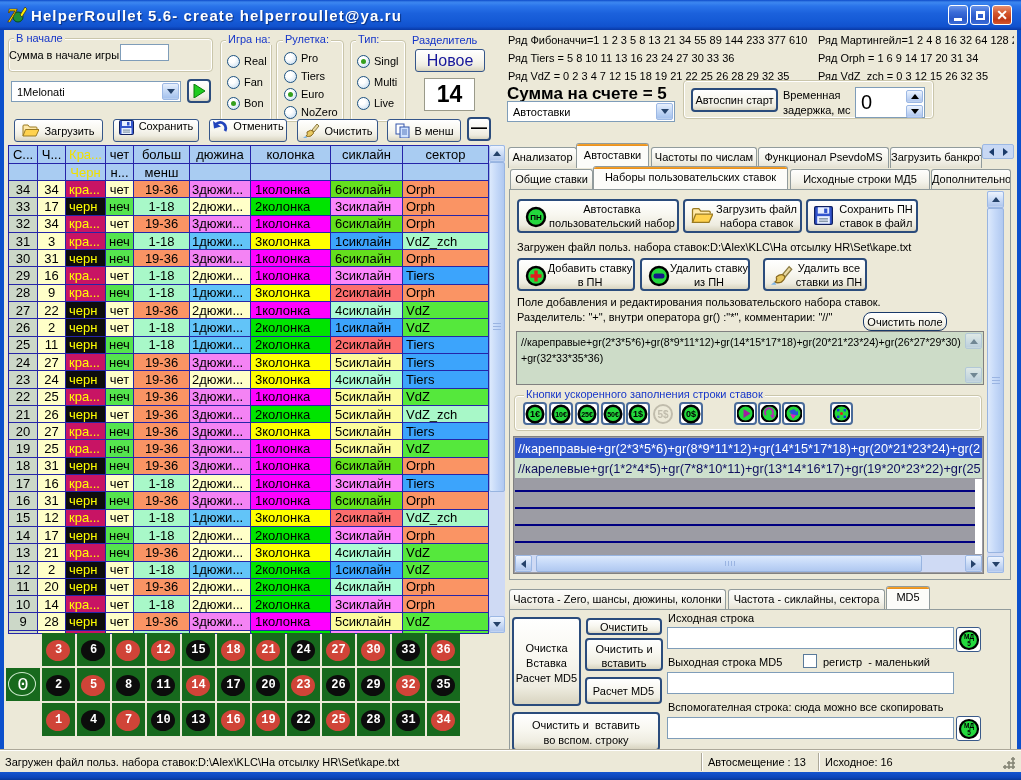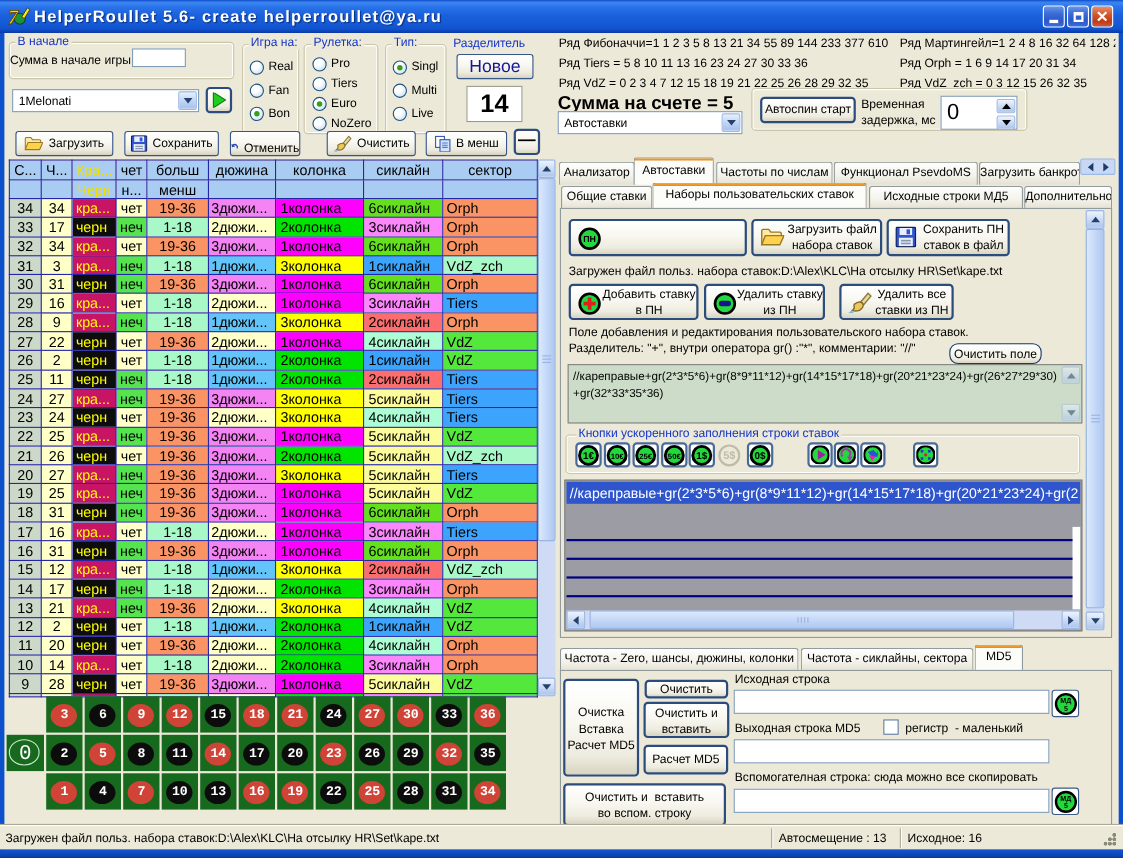--- a/index.html
+++ b/index.html
@@ -121,32 +121,32 @@
 <div class="abs xpbtn ctr" style="left:415px;top:49px;width:70px;height:23px;font-size:16px;color:#16169a">Новое</div>
 <div class="abs edit ctr" style="left:424px;top:78px;width:51px;height:33px;font-size:23px;font-weight:bold;border-color:#9a9a8a">14</div>
 
 <div class="abs xpbtn" style="left:14px;top:119px;width:89px;height:23px;display:flex;align-items:center;justify-content:center;gap:5px;white-space:nowrap">
     <svg width="17" height="15" viewBox="0 0 17 15">
       <path d="M1 13 L1 3 Q1 2 2 2 L6 2 L7.5 4 L14 4 Q15 4 15 5 L15 6" fill="#ffe9a8" stroke="#9a7a20"></path>
       <path d="M1 13 L3.5 6.5 L17 6.5 L14 13 Z" fill="#ffd24e" stroke="#9a7a20"></path>
     </svg>
     <span>Загрузить</span>
   </div>
-<div class="abs xpbtn" style="left:113px;top:119px;width:86px;height:23px;display:flex;align-items:center;justify-content:center;gap:5px;white-space:nowrap">
+<div class="abs xpbtn" style="left:113px;top:119px;width:86px;height:23px;display:flex;align-items:flex-start;justify-content:center;gap:5px;white-space:nowrap">
     <svg width="15" height="15" viewBox="0 0 15 15">
       <rect x="0.5" y="0.5" width="14" height="14" rx="1" fill="#3355cc" stroke="#102060"></rect>
       <rect x="3" y="1" width="9" height="5" fill="#e8f0ff"></rect>
       <rect x="8" y="2" width="2.5" height="3.5" fill="#3355cc"></rect>
       <rect x="2.5" y="8" width="10" height="6" fill="#e8f0ff"></rect>
       <rect x="4" y="9.5" width="7" height="1.2" fill="#8899aa"></rect>
       <rect x="4" y="11.5" width="7" height="1.2" fill="#8899aa"></rect>
     </svg>
     <span>Сохранить</span>
   </div>
-<div class="abs xpbtn" style="left:209px;top:119px;width:64px;height:23px;display:flex;align-items:flex-end;justify-content:center;gap:5px;white-space:nowrap">
+<div class="abs xpbtn" style="left:209px;top:119px;width:78px;height:23px;display:flex;align-items:flex-start;justify-content:center;gap:5px;white-space:nowrap">
     <svg width="16" height="15" viewBox="0 0 16 15">
       <path d="M3.5 4.5 Q8 0.5 12 4 Q15 7 13 11" fill="none" stroke="#2244bb" stroke-width="2.8"></path>
       <path d="M1 1 L2 8.5 L9 6.5 Z" fill="#2244bb"></path>
     </svg>
     <span>Отменить</span>
   </div>
 <div class="abs xpbtn" style="left:297px;top:119px;width:81px;height:23px;display:flex;align-items:center;justify-content:center;gap:5px;white-space:nowrap">
     <svg width="17" height="15" viewBox="0 0 17 15">
       <path d="M9 7 L14 1 L16 3 L11 9 Z" fill="#e8d8a0" stroke="#8a7a40"></path>
       <path d="M4 9 Q8 6 10 8 Q12 10 8 13 Q5 14 3 13 Q5 12 4 9" fill="#e8c860" stroke="#8a6a20"></path>
@@ -700,20 +700,21 @@
 <div class="abs tab nw" style="left:510px;top:169px;width:83px;height:21px;padding-top:3px;overflow:hidden">Общие ставки</div>
 <div class="abs tab nw" style="left:790px;top:169px;width:140px;height:21px;padding-top:3px;overflow:hidden">Исходные строки МД5</div>
 <div class="abs tab nw" style="left:931px;top:169px;width:80px;height:21px;padding-top:3px;overflow:hidden">Дополнительно</div>
 <div class="abs tabsel nw" style="left:593px;top:166px;width:195px;height:24px;padding-top:4px;overflow:hidden">Наборы пользовательских ставок</div>
 <div class="abs panel" style="left:509px;top:189px;width:502px;height:391px"></div>
 <div class="abs xpbtn2" style="left:517px;top:199px;width:162px;height:34px">
     <div style="position:absolute;left:6px;top:5px"><svg width="22" height="22" viewBox="0 0 22 22">
         <circle cx="11" cy="11" r="9" fill="#23d83c" stroke="#000" stroke-width="2.4"></circle>
         <text x="11" y="14" text-anchor="middle" font-size="8" font-weight="bold" font-family="Liberation Sans" fill="#000">ПН</text>
       </svg></div>
+    <div class="nw" style="position:absolute;left:30px;right:2px;top:0;bottom:0;display:flex;align-items:center;justify-content:center;line-height:14px;text-align:center">Автоставка<br>пользовательский набор</div>
   </div>
 <div class="abs xpbtn2" style="left:683px;top:199px;width:119px;height:34px">
     <div style="position:absolute;left:6px;top:5px"><svg width="22" height="19" viewBox="0 0 17 15">
         <path d="M1 13 L1 3 Q1 2 2 2 L6 2 L7.5 4 L14 4 Q15 4 15 5 L15 6" fill="#ffe9a8" stroke="#9a7a20"></path>
         <path d="M1 13 L3.5 6.5 L17 6.5 L14 13 Z" fill="#ffd24e" stroke="#9a7a20"></path>
       </svg></div>
     <div class="nw" style="position:absolute;left:30px;right:2px;top:0;bottom:0;display:flex;align-items:center;justify-content:center;line-height:14px;text-align:center">Загрузить файл<br>набора ставок</div>
   </div>
 <div class="abs xpbtn2" style="left:806px;top:199px;width:112px;height:34px">
     <div style="position:absolute;left:6px;top:5px"><svg width="19" height="19" viewBox="0 0 15 15">
@@ -831,20 +832,21 @@
         <rect x="10.6" y="4" width="2.4" height="2.4" fill="#1a3ad8"></rect>
         <rect x="4" y="10.6" width="2.4" height="2.4" fill="#1a3ad8"></rect>
         <rect x="10.6" y="10.6" width="2.4" height="2.4" fill="#1a3ad8"></rect>
         <circle cx="8.5" cy="8.5" r="1.5" fill="#e02020"></circle>
       </svg></div>
   </div>
 
 <div class="abs" style="left:513px;top:436px;width:471px;height:138px;border:1px solid #808080;background:#9c9ca4">
  <div style="position:absolute;right:1px;top:42px;width:7px;bottom:19px;background:#fff"></div>
  <div class="nw" style="position:absolute;left:1px;top:1px;right:1px;height:20px;background:#2e55cc;color:#fff;font-size:12.8px;padding:3px 0 0 3px;overflow:hidden">//карeправые+gr(2*3*5*6)+gr(8*9*11*12)+gr(14*15*17*18)+gr(20*21*23*24)+gr(2</div>
+ <div class="nw" style="position:absolute;left:1px;top:21px;right:1px;height:20px;background:#cde0cd;color:#101060;font-size:12.8px;padding:3px 0 0 3px;overflow:hidden">//карeлевые+gr(1*2*4*5)+gr(7*8*10*11)+gr(13*14*16*17)+gr(19*20*23*22)+gr(25</div>
  <div style="position:absolute;left:1px;top:53px;right:8px;height:2px;background:#000080"></div>
  <div style="position:absolute;left:1px;top:70px;right:8px;height:2px;background:#000080"></div>
  <div style="position:absolute;left:1px;top:87px;right:8px;height:2px;background:#000080"></div>
  <div style="position:absolute;left:1px;top:104px;right:8px;height:2px;background:#000080"></div>
  <div style="position:absolute;left:1px;right:1px;bottom:1px;height:17px;background:#cfdaf4">
    <div class="sbtn ctr" style="position:absolute;left:0;top:0;width:17px;height:17px">
         <div class="arrow-l"></div>
       </div>
    <div class="sbtn ctr" style="position:absolute;right:0;top:0;width:17px;height:17px">
         <div class="arrow-r"></div>

